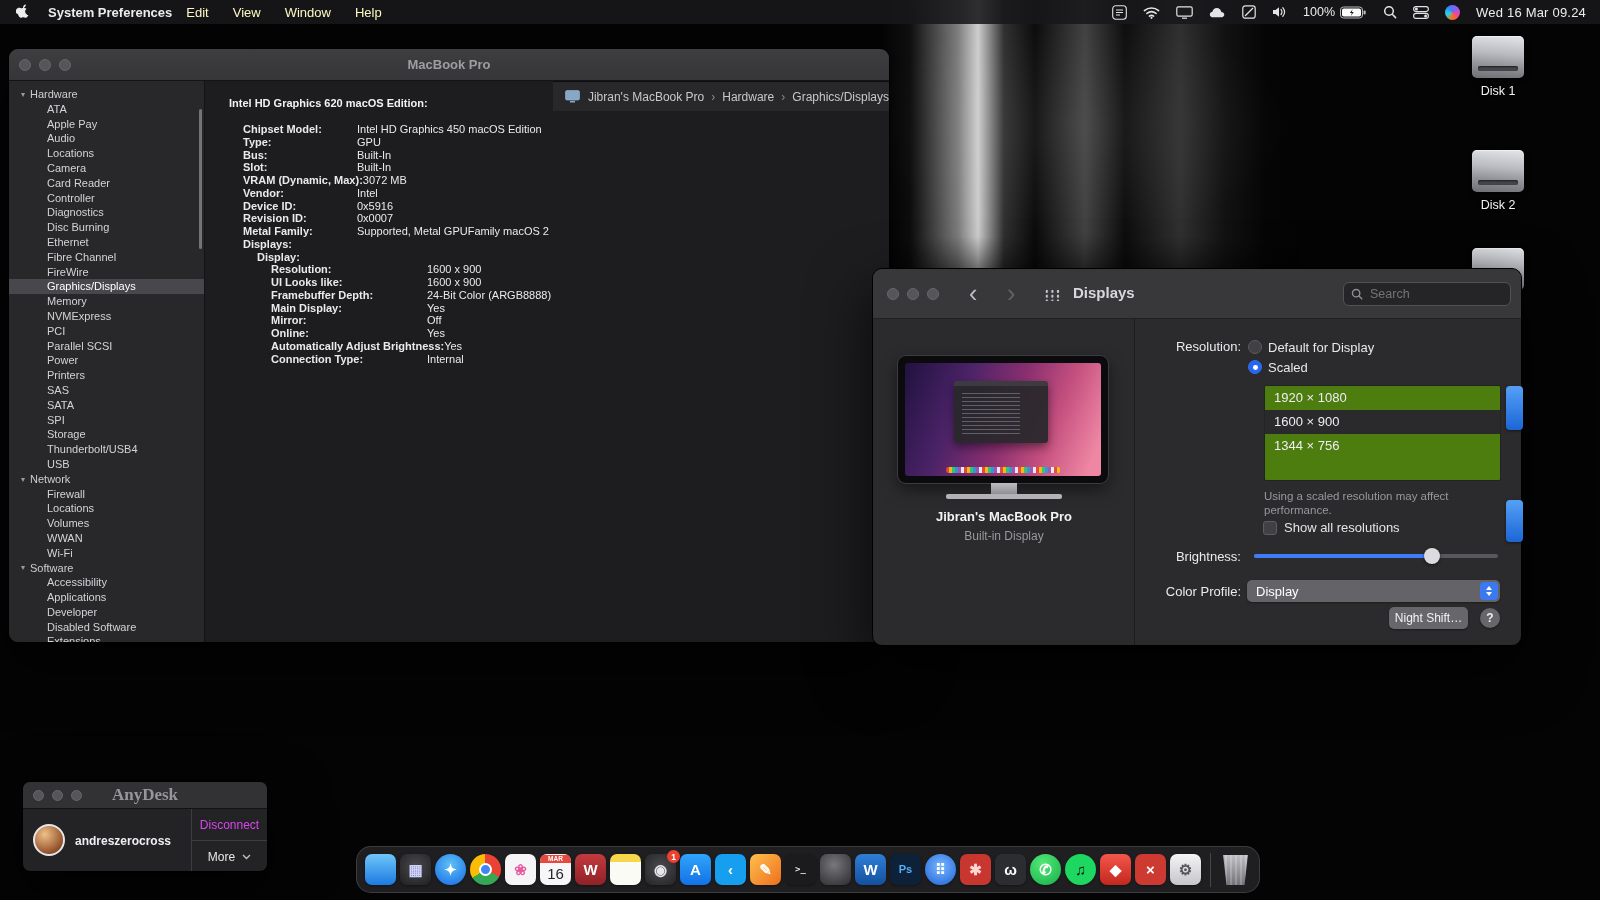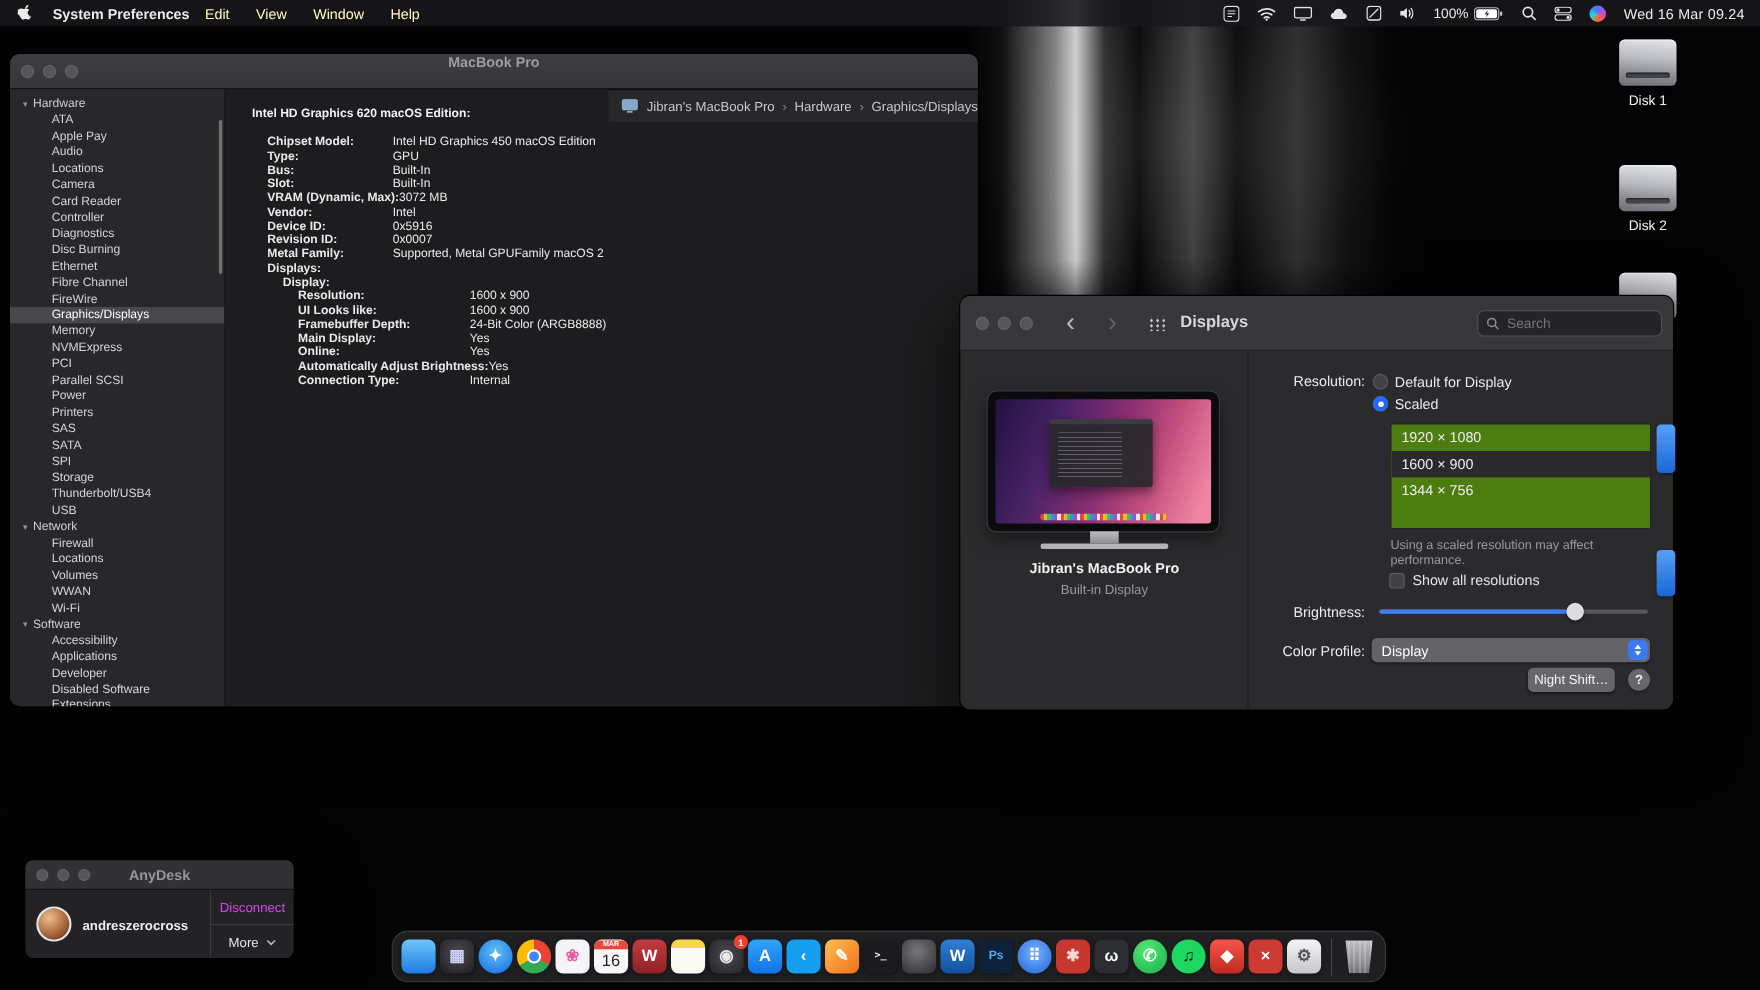--- a/index.html
+++ b/index.html
@@ -44,21 +44,21 @@
 
   
   .win { position:absolute; border-radius:10px; box-shadow:0 22px 60px rgba(0,0,0,.72);
     border:1px solid #000; overflow:hidden; }
   .lights { position:absolute; left:10px; top:10px; display:flex; gap:8px; }
   .light { width:12px; height:12px; border-radius:50%; background:#55555a; border:1px solid #66666b; }
 
   
   .sysinfo { left:8px; top:48px; width:882px; height:595px; background:#1d1d1f; z-index:3; }
   .si-titlebar { height:32px; background:linear-gradient(#3e3e41,#363639); border-bottom:1px solid #141416;
-    position:relative; display:flex; align-items:flex-start; justify-content:center; }
+    position:relative; display:flex; align-items:center; justify-content:center; }
   .si-title { font-size:13px; font-weight:600; color:#9d9da2; }
   .si-body { display:flex; height:562px; }
   .si-sidebar { width:196px; background:#28282a; border-right:1px solid #131315; position:relative;
     padding-top:6px; overflow:hidden; flex:0 0 auto; }
   .sb-section { display:flex; align-items:center; gap:5px; height:14.8px; font-size:11px; color:#cdcdd1; padding-left:12px; }
   .chev { font-size:8px; color:#9a9a9e; }
   .sb-item { height:14.8px; line-height:14.8px; font-size:11px; color:#d4d4d8; padding-left:38px; white-space:nowrap; }
   .sb-item.selected { background:#47474c; color:#ffffff; }
   .si-scrollbar { position:absolute; right:2px; top:28px; width:3px; height:140px; border-radius:2px;
     background:rgba(255,255,255,.35); }
@@ -149,21 +149,21 @@
     box-shadow:0 1px 2px rgba(0,0,0,.4); }
   .help-btn { position:absolute; left:344px; top:289px; width:20px; height:20px; border-radius:50%;
     background:#67676b; color:#eeeef2; font-size:12px; font-weight:700; display:flex; align-items:center;
     justify-content:center; box-shadow:0 1px 2px rgba(0,0,0,.4); }
 
   
   .anydesk { left:22px; top:781px; width:246px; height:91px; background:#232325; z-index:3; border-radius:8px; }
   .ad-titlebar { height:27px; background:#323235; border-bottom:1px solid #121214; position:relative;
     display:flex; align-items:center; justify-content:center; }
   .ad-titlebar .lights { top:8px; } .ad-titlebar .light { width:11px; height:11px; }
-  .ad-title { font-size:13px; font-weight:600; color:#97979b; }
+  .ad-title { font-size:17px; font-weight:600; color:#97979b;font-family:Liberation Serif, serif; }
   .ad-body { position:relative; height:63px; }
   .ad-avatar { position:absolute; left:10px; top:15px; width:32px; height:32px; border-radius:50%;
     border:2px solid #e6e6ea; background:radial-gradient(circle at 35% 30%, #f0c08a, #9a5a30 65%, #522b15); }
   .ad-user { position:absolute; left:52px; top:25px; font-size:12px; font-weight:700; color:#eeeef2; }
   .ad-vdiv { position:absolute; left:168px; top:0; bottom:0; width:1px; background:#3d3d41; }
   .ad-hdiv { position:absolute; left:169px; right:0; top:31px; height:1px; background:#3d3d41; }
   .ad-disconnect { position:absolute; left:169px; right:0; top:0; height:31px; display:flex; align-items:center;
     justify-content:center; font-size:12px; color:#d946ef; }
   .ad-more { position:absolute; left:169px; right:0; top:32px; bottom:0; display:flex; align-items:center;
     justify-content:center; gap:7px; font-size:12px; color:#e6e6ea; }
@@ -293,20 +293,21 @@
               <div class="info-row ind0"><span class="ilabel">Vendor:</span><span class="ivalue">Intel</span></div>
               <div class="info-row ind0"><span class="ilabel">Device ID:</span><span class="ivalue">0x5916</span></div>
               <div class="info-row ind0"><span class="ilabel">Revision ID:</span><span class="ivalue">0x0007</span></div>
               <div class="info-row ind0"><span class="ilabel">Metal Family:</span><span class="ivalue">Supported, Metal GPUFamily macOS 2</span></div>
               <div class="info-row ind0"><span class="ilabel">Displays:</span></div>
               <div class="info-row ind1"><span class="ilabel">Display:</span></div>
               <div class="info-row ind2"><span class="ilabel">Resolution:</span><span class="ivalue">1600 x 900</span></div>
               <div class="info-row ind2"><span class="ilabel">UI Looks like:</span><span class="ivalue">1600 x 900</span></div>
               <div class="info-row ind2"><span class="ilabel">Framebuffer Depth:</span><span class="ivalue">24-Bit Color (ARGB8888)</span></div>
               <div class="info-row ind2"><span class="ilabel">Main Display:</span><span class="ivalue">Yes</span></div>
+              <div class="info-row ind2"><span class="ilabel">Mirror:</span><span class="ivalue">Off</span></div>
               <div class="info-row ind2"><span class="ilabel">Online:</span><span class="ivalue">Yes</span></div>
               <div class="info-row ind2"><span class="ilabel">Automatically Adjust Brightness:</span><span class="ivalue">Yes</span></div>
               <div class="info-row ind2"><span class="ilabel">Connection Type:</span><span class="ivalue">Internal</span></div>
             </div>
         </div>
         <div class="si-footer">
           <svg width="15" height="13" viewBox="0 0 15 13">
               <rect x="0.5" y="0.5" width="14" height="9.5" rx="1.5" fill="#86a7c8" stroke="#9db8d4" stroke-width="0.6"></rect>
               <rect x="5" y="10.8" width="5" height="1.7" fill="#86a7c8"></rect>
             </svg>

